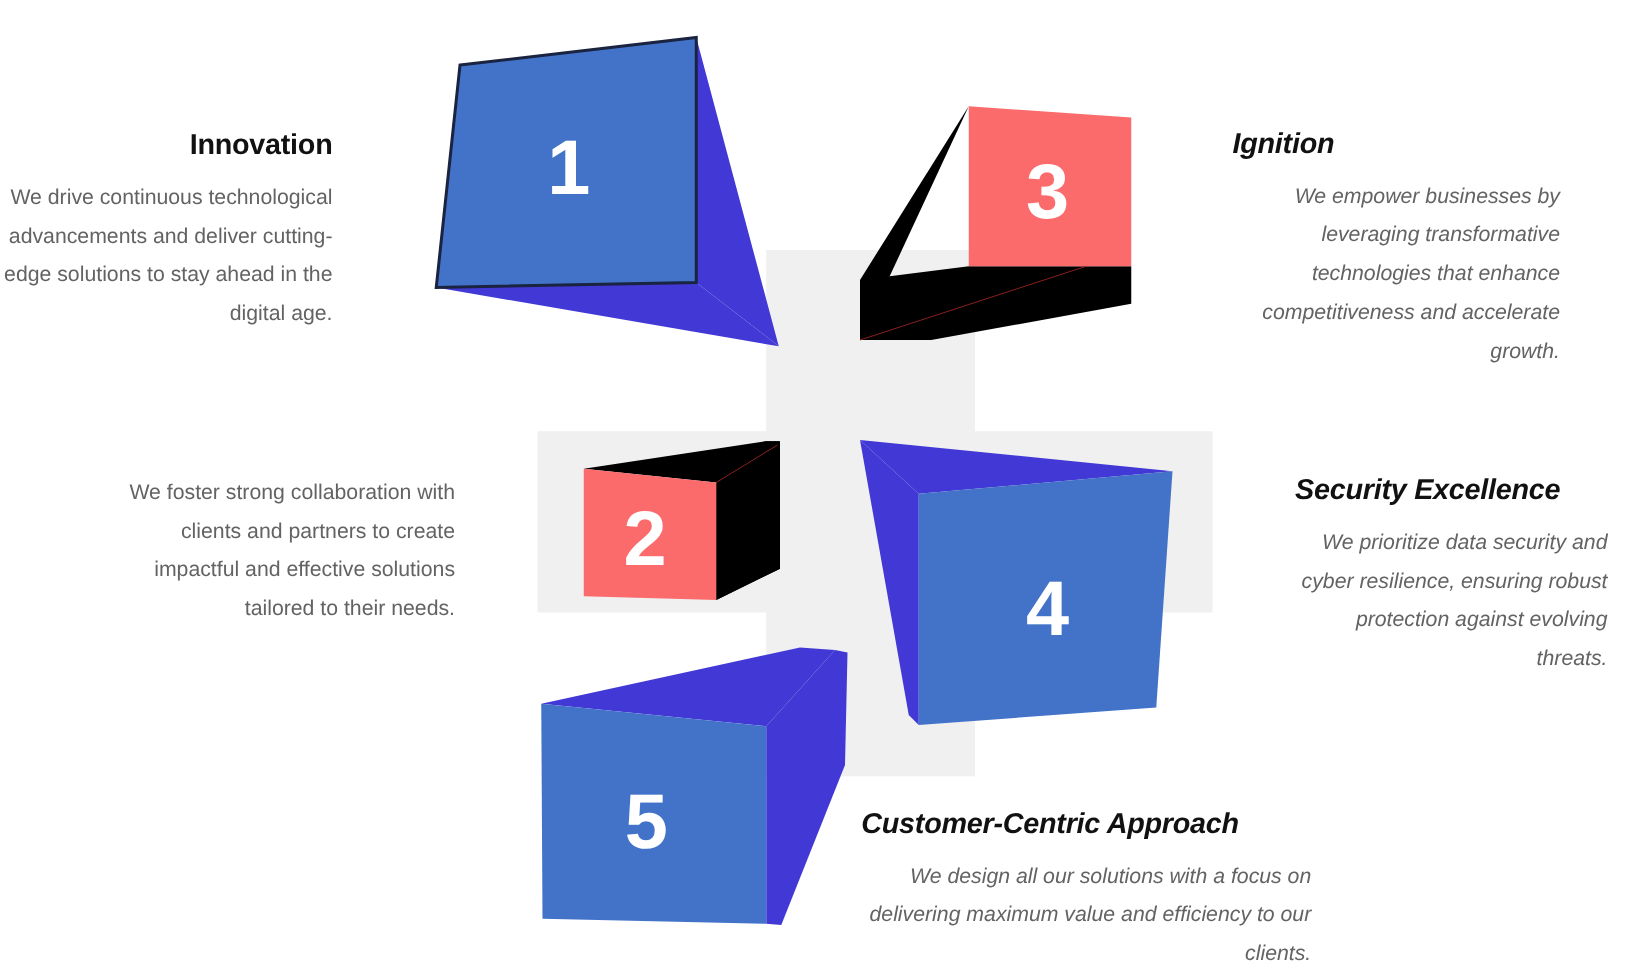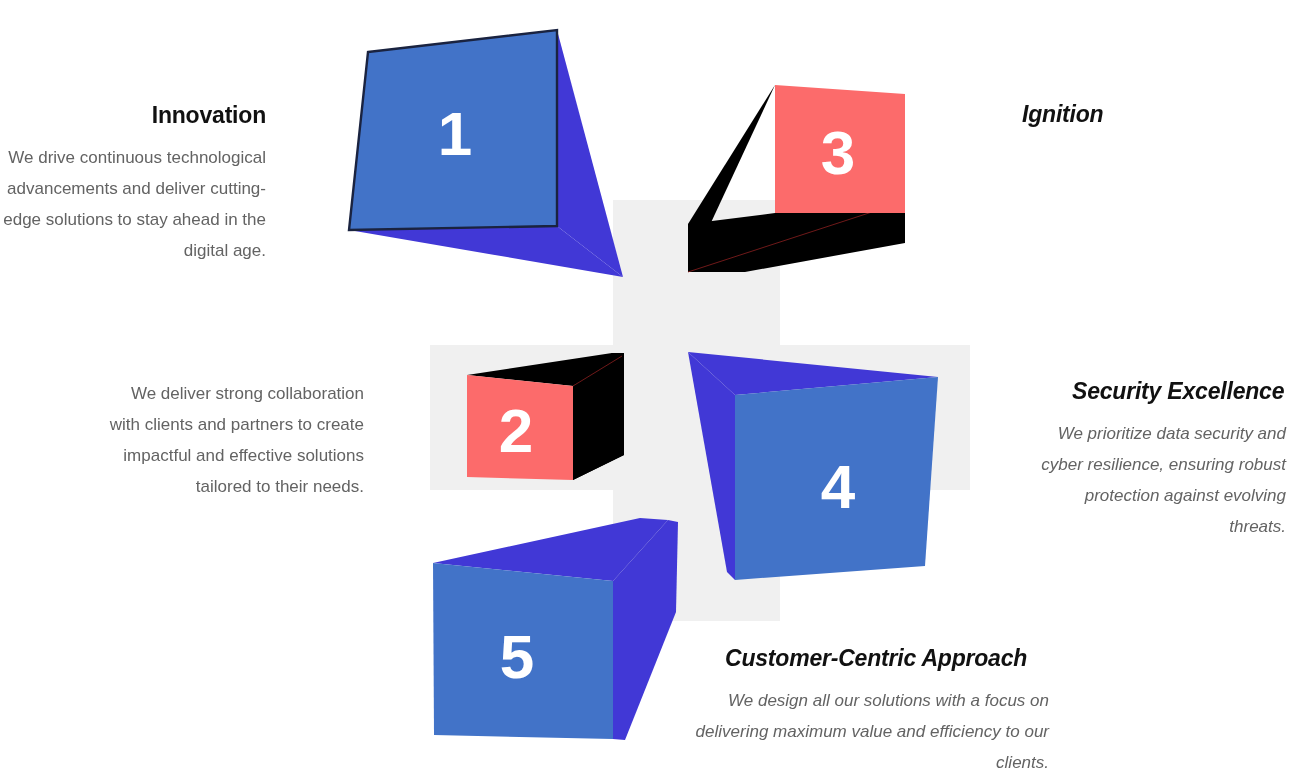--- a/index.html
+++ b/index.html
@@ -36,21 +36,20 @@
   .txt {
     position: absolute;
   }
   .txt h3 {
     margin: 0 0 14px 0;
     font-size: 23px;
     font-weight: 700;
     letter-spacing: -0.2px;
     color: #111111;
     line-height: 1.15;
-    padding-left: 36px;
   }
   .txt p {
     margin: 0;
     font-size: 17px;
     line-height: 31px;
     color: #636363;
     font-weight: 400;
     text-align: right;
   }
   .align-right { text-align: right; }
@@ -132,24 +131,25 @@
     </g>
   </svg>
 
   <div class="txt align-right" id="b-innovation">
     <h3>Innovation</h3>
     <p>We drive continuous technological advancements and deliver cutting-edge solutions to stay ahead in the digital age.</p>
   </div>
 
   <div class="txt align-left" id="b-ignition">
     <h3>Ignition</h3>
+    <p>We empower businesses by leveraging transformative technologies that enhance competitiveness and accelerate growth.</p>
   </div>
 
   <div class="txt align-right" id="b-engagement">
-    <p>We deliver strong collaboration with clients and partners to create impactful and effective solutions tailored to their needs.</p>
+    <p>We foster strong collaboration with clients and partners to create impactful and effective solutions tailored to their needs.</p>
   </div>
 
   <div class="txt align-left" id="b-customer">
     <h3>Customer-Centric Approach</h3>
     <p>We design all our solutions with a focus on delivering maximum value and efficiency to our clients.</p>
   </div>
 
   <div class="txt align-left" id="b-security">
     <h3>Security Excellence</h3>
     <p>We prioritize data security and cyber resilience, ensuring robust protection against evolving threats.</p>

